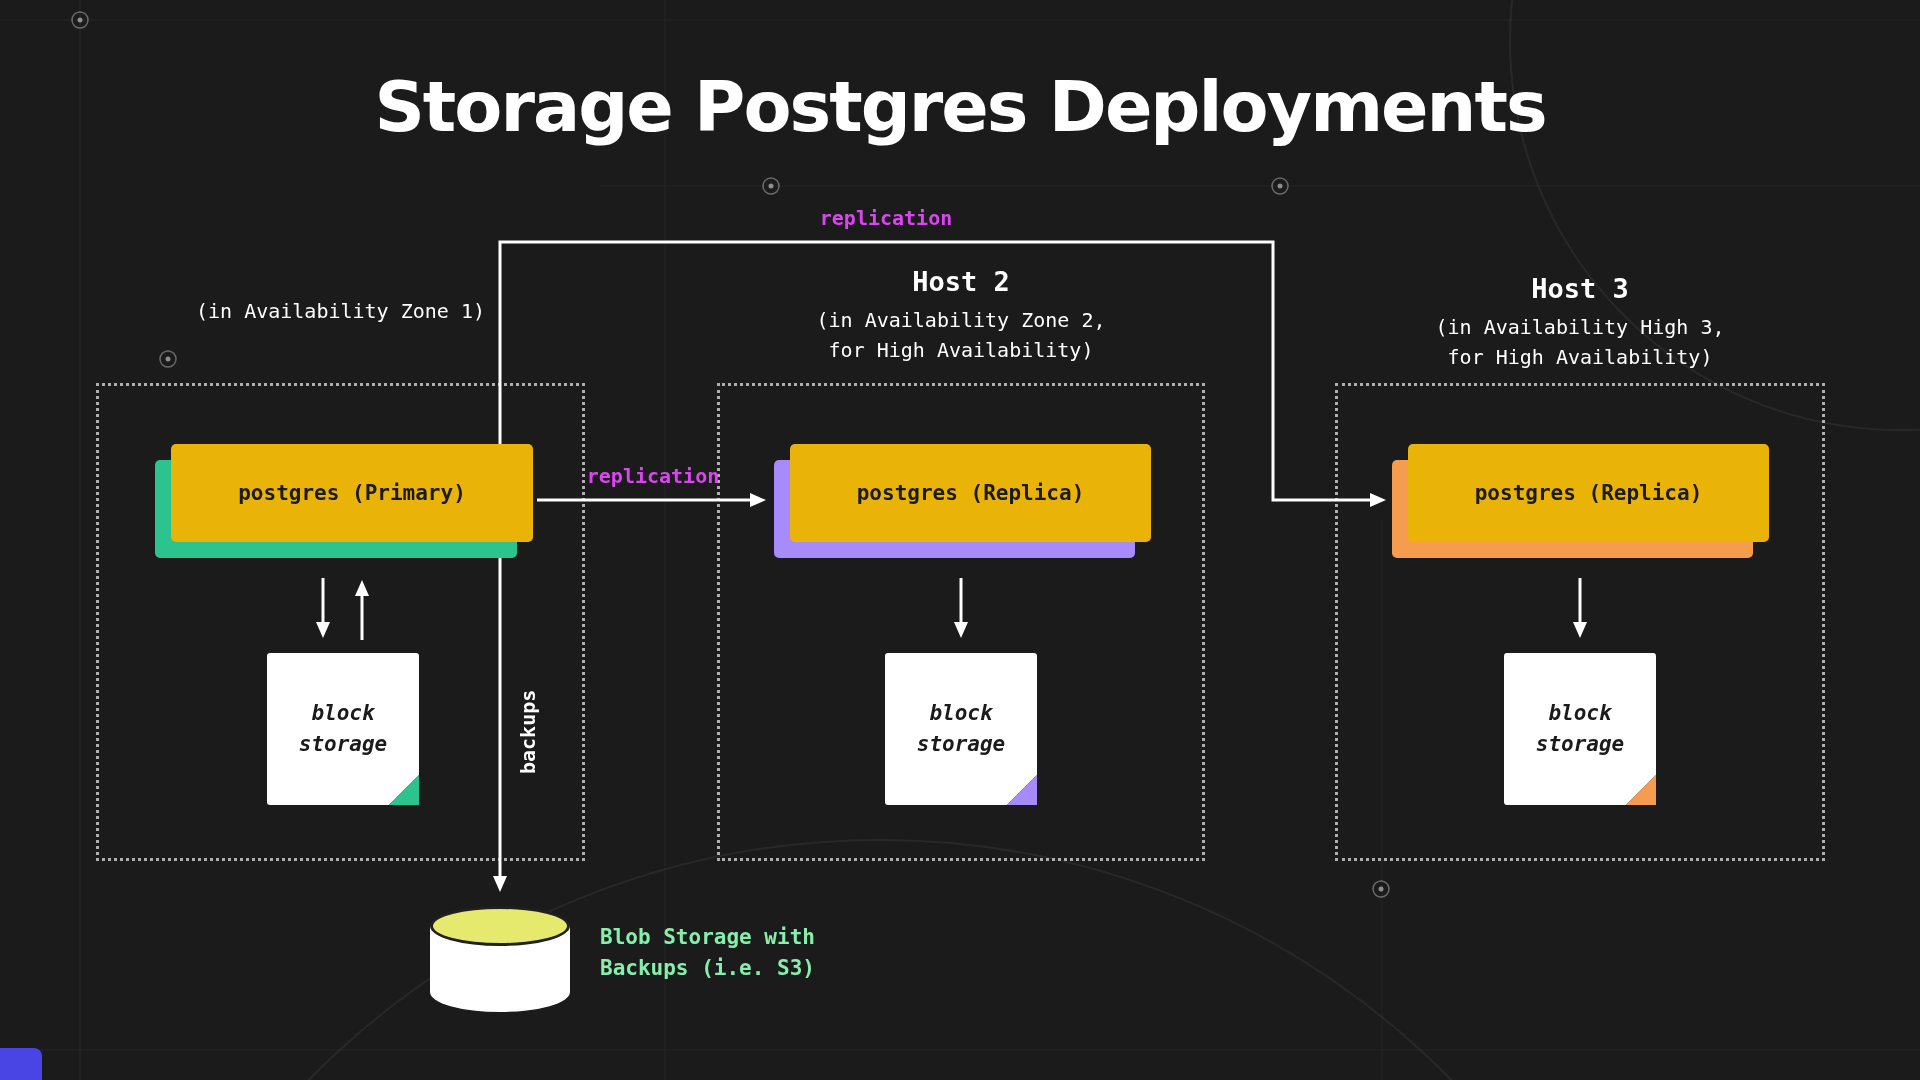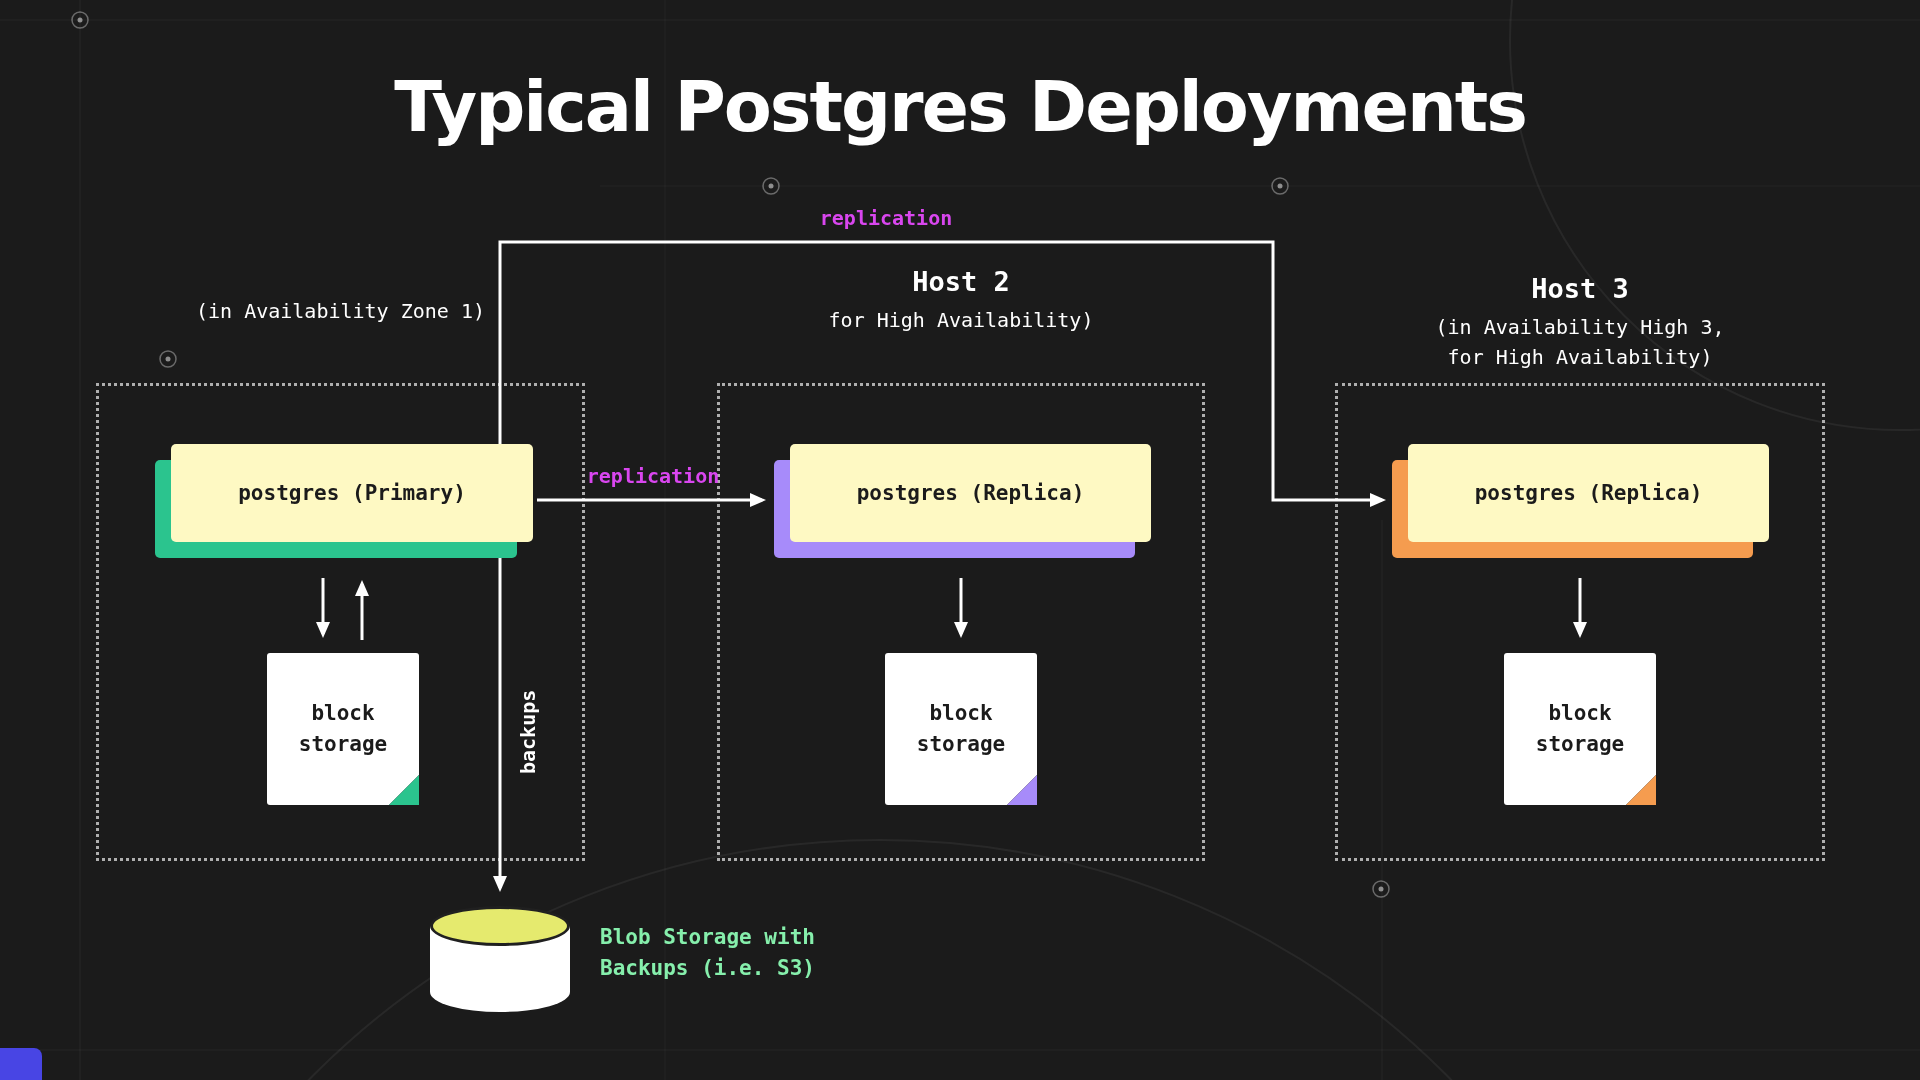--- a/index.html
+++ b/index.html
@@ -20,29 +20,29 @@
     font-family:"DejaVu Sans","Liberation Sans",sans-serif; font-weight:800;
     font-size:70px; letter-spacing:-2px; color:#fff; z-index:3;
   }
 
   .host-box { position:absolute; border:3px dotted rgba(255,255,255,0.65); z-index:1; }
   .host-label { position:absolute; text-align:center; color:#fff; z-index:3; }
   .host-name { font-size:27px; font-weight:bold; margin-bottom:8px; }
   .host-zone { font-size:20px; line-height:30px; }
 
   .dbbox {
-    position:absolute; top:444px; height:98px; background:#fef9c3; border-radius:5px;
+    position:absolute; top:444px; height:98px; background:#eab308; border-radius:5px;
     z-index:3; display:flex; align-items:center; justify-content:center;
     font-size:21px; font-weight:bold; color:var(--ink);
   }
   .db-green  { box-shadow:-16px 16px 0 var(--green); }
   .db-purple { box-shadow:-16px 16px 0 var(--purple); }
   .db-orange { box-shadow:-16px 16px 0 var(--orange); }
 
-  .note { position:absolute; top:653px; width:152px; height:152px; z-index:3; }
+  .note { position:absolute; top:653px; width:152px; height:152px; z-index:3;font-style:italic; }
   .note-bg {
     position:absolute; inset:0; background:#fff; border-radius:3px;
     clip-path:polygon(0 0,100% 0,100% calc(100% - 30px),calc(100% - 30px) 100%,0 100%);
   }
   .fold { position:absolute; right:0; bottom:0; width:30px; height:30px;
           clip-path:polygon(100% 0,100% 100%,0 100%); }
   .fold-green  { background:var(--green); }
   .fold-purple { background:var(--purple); }
   .fold-orange { background:var(--orange); }
   .note-label {
@@ -114,39 +114,40 @@
     </defs>
     <path d="M 500 444 L 500 242 L 1273 242 L 1273 500 L 1382 500" fill="none" stroke="#fff" stroke-width="3" marker-end="url(#arrow)"></path>
     <path d="M 537 500 L 762 500" fill="none" stroke="#fff" stroke-width="3" marker-end="url(#arrow)"></path>
     <path d="M 323 578 L 323 634" fill="none" stroke="#fff" stroke-width="3" marker-end="url(#arrow)"></path>
     <path d="M 362 640 L 362 584" fill="none" stroke="#fff" stroke-width="3" marker-end="url(#arrow)"></path>
     <path d="M 961 578 L 961 634" fill="none" stroke="#fff" stroke-width="3" marker-end="url(#arrow)"></path>
     <path d="M 1580 578 L 1580 634" fill="none" stroke="#fff" stroke-width="3" marker-end="url(#arrow)"></path>
     <path d="M 500 558 L 500 888" fill="none" stroke="#fff" stroke-width="3" marker-end="url(#arrow)"></path>
   </svg>
 
-  <div class="title">Typical Postgres Deployments</div>
+  <div class="title">Storage Postgres Deployments</div>
 
   <div class="arrow-label" style="left:786px; top:206px; width:200px;">replication</div>
   <div class="arrow-label" style="left:553px; top:464px; width:200px;">replication</div>
   <div class="backups-label">backups</div>
 
   <div class="host-label" style="left:96px; top:296px; width:489px;">
     <div class="host-zone">(in Availability Zone 1)</div>
   </div>
   <div class="host-box" style="left:96px; top:383px; width:489px; height:478px;"></div>
   <div class="dbbox db-green" style="left:171px; width:362px;">postgres (Primary)</div>
   <div class="note" style="left:267px;">
     <div class="note-bg"></div>
     <div class="fold fold-green"></div>
     <div class="note-label">block storage</div>
   </div>
 
   <div class="host-label" style="left:717px; top:266px; width:488px;">
     <div class="host-name">Host 2</div>
+    <div class="host-zone">(in Availability Zone 2,</div>
     <div class="host-zone">for High Availability)</div>
   </div>
   <div class="host-box" style="left:717px; top:383px; width:488px; height:478px;"></div>
   <div class="dbbox db-purple" style="left:790px; width:361px;">postgres (Replica)</div>
   <div class="note" style="left:885px;">
     <div class="note-bg"></div>
     <div class="fold fold-purple"></div>
     <div class="note-label">block storage</div>
   </div>
 

